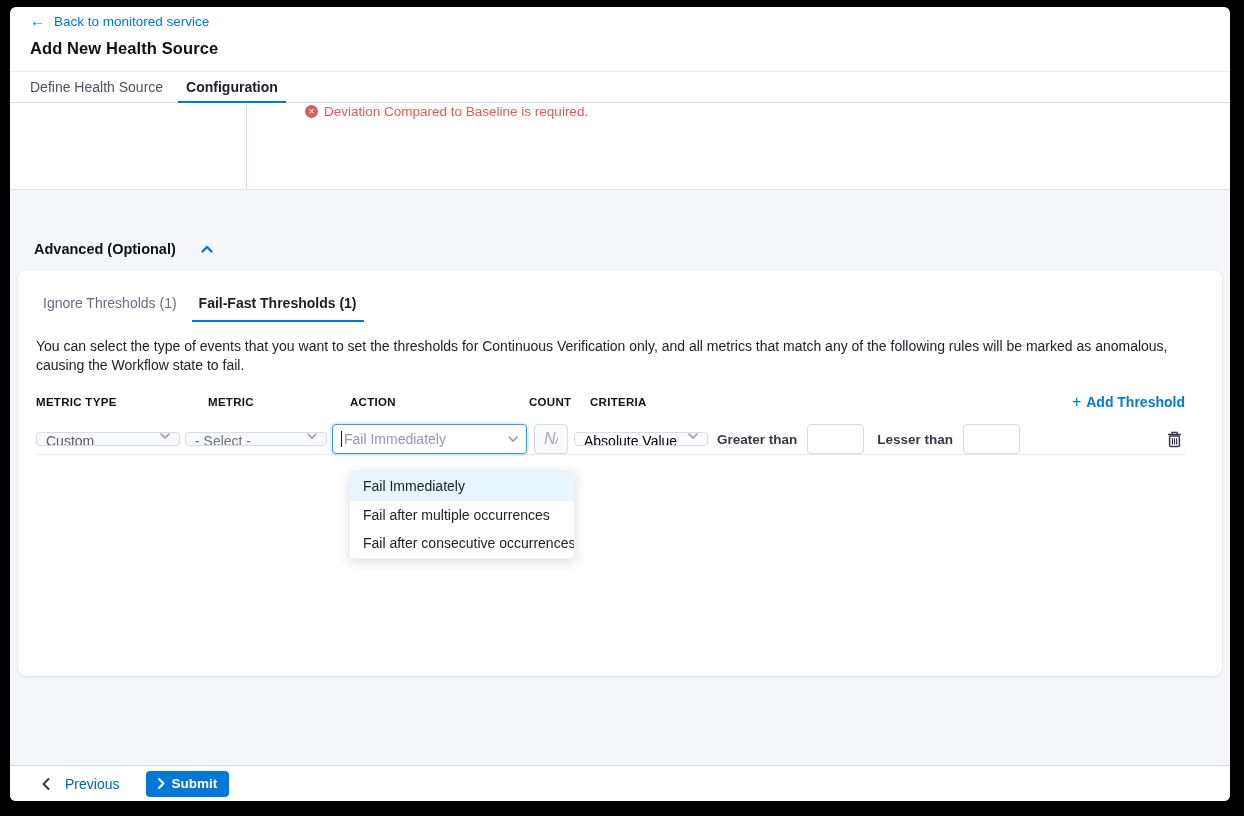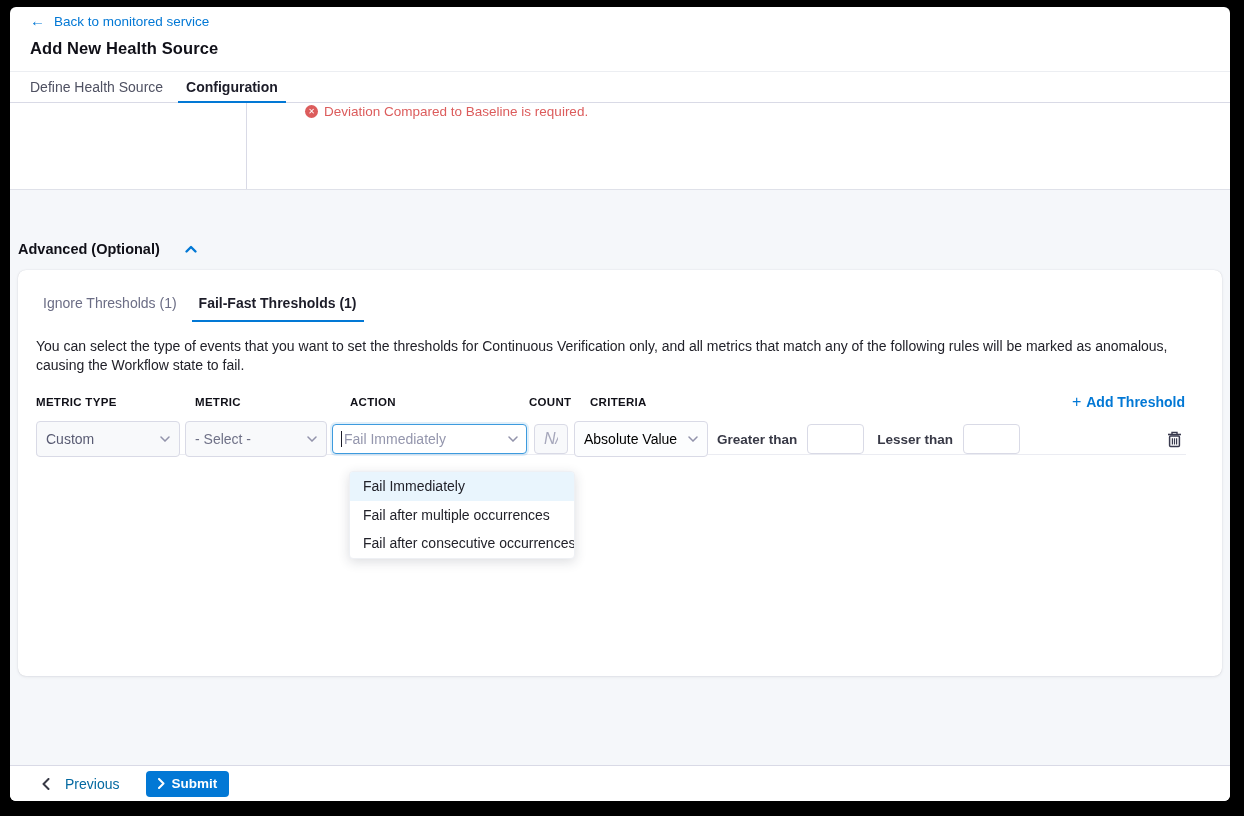--- a/index.html
+++ b/index.html
@@ -27,48 +27,48 @@
 
   
   .content-strip { position: relative; height: 87px; background: #fff; border-bottom: 1px solid #dfe1e9; }
   .strip-divider { position: absolute; left: 236px; top: 0; bottom: 0; width: 1px; background: #d9dae6; }
   .error-row { position: absolute; left: 295px; top: 1px; display: flex; align-items: center; gap: 6px; }
   .error-icon { width: 13px; height: 13px; border-radius: 50%; background: #dc5c5c; color: #fff; font-size: 8px; line-height: 13px; text-align: center; flex: none; }
   .error-text { color: #dc5c5c; font-size: 13.5px; font-weight: 500; }
 
   
   .gray-section { position: relative; height: 581px; background: #f5f7fa; padding-top: 50px; }
-  .advanced-header { margin-left: 8px; display: flex; align-items: center; gap: 24px; height: 18px; }
+  .advanced-header { margin-left: 24px; display: flex; align-items: center; gap: 24px; height: 18px; }
   .advanced-title { font-size: 14.5px; font-weight: 700; color: #101018; }
   .chevron-up-icon { display: inline-flex; cursor: pointer; }
 
   .card {
     position: relative; margin: 12px 8px 0 8px; height: 406px; background: #fff;
     border-radius: 8px; box-shadow: 0 0 1px rgba(40,41,61,.2), 0 1px 3px rgba(96,97,112,.12);
   }
 
   .inner-tabs { display: flex; padding: 25px 0 0 25px; }
   .inner-tab { font-size: 14px; color: #6b6d85; font-weight: 400; padding-bottom: 9px; border-bottom: 2.5px solid transparent; cursor: pointer; }
   .inner-tab.active { margin-left: 15px; padding-left: 7px; padding-right: 7px; font-weight: 700; color: #1c1c28; border-bottom-color: #0278d5; }
 
   .threshold-desc { margin: 15px 40px 0 18px; font-size: 14px; line-height: 18.5px; color: #22222a; }
 
   .table-header { position: relative; margin-top: 22px; height: 15px; }
   .col-label { position: absolute; top: 0; font-size: 11.5px; font-weight: 700; color: #101018; letter-spacing: .3px; }
-  .col-metric-type { left: 18px; text-align: right; } .col-metric { left: 177px; } .col-action { left: 332px; }
+  .col-metric-type { left: 18px; text-align: right; } .col-metric { left: 190px; } .col-action { left: 332px; }
   .col-count { left: 511px; } .col-criteria { left: 572px; }
   .add-threshold { position: absolute; right: 37px; top: -2px; display: flex; align-items: center; gap: 5px; color: #0278d5; font-size: 14px; font-weight: 600; cursor: pointer; }
   .plus-icon { font-size: 16px; font-weight: 500; line-height: 14px; }
 
   .threshold-row { position: relative; display: flex; align-items: center; margin: 13px 0 0 18px; height: 30px; }
   .row-divider { margin: 0 36px 0 18px; border-bottom: 1px solid #ebecf2; }
 
   .select-box {
-    height: 36px; border: 1px solid #d9dae6; border-radius: 4px; background: #f8f9fb;
-    display: flex; align-items: center; padding: 0 9px; font-size: 14px; color: #595b73;
+    height: 14px; border: 1px solid #d9dae6; border-radius: 4px; background: #f8f9fb;
+    display: flex; padding: 0 9px; font-size: 14px; color: #595b73;
     cursor: pointer; flex: none;
   }
   .select-box .sel-text { flex: 1; overflow: hidden; white-space: nowrap; }
   .chevron-down-icon { display: inline-flex; margin-left: 6px; flex: none; }
   .w-metric-type { width: 144px; margin-right: 5px; }
   .w-metric { width: 142px; margin-right: 5px; color: #6f7187; }
   .action-combo {
     width: 195px; margin-right: 7px; height: 30px; background: #fff;
     border: 1.5px solid #3d9bde; border-radius: 4px; box-shadow: 0 0 0 2px rgba(2,120,213,.12);
     display: flex; align-items: center; padding: 0 8px; font-size: 14px; color: #9496ad; flex: none; cursor: text;

